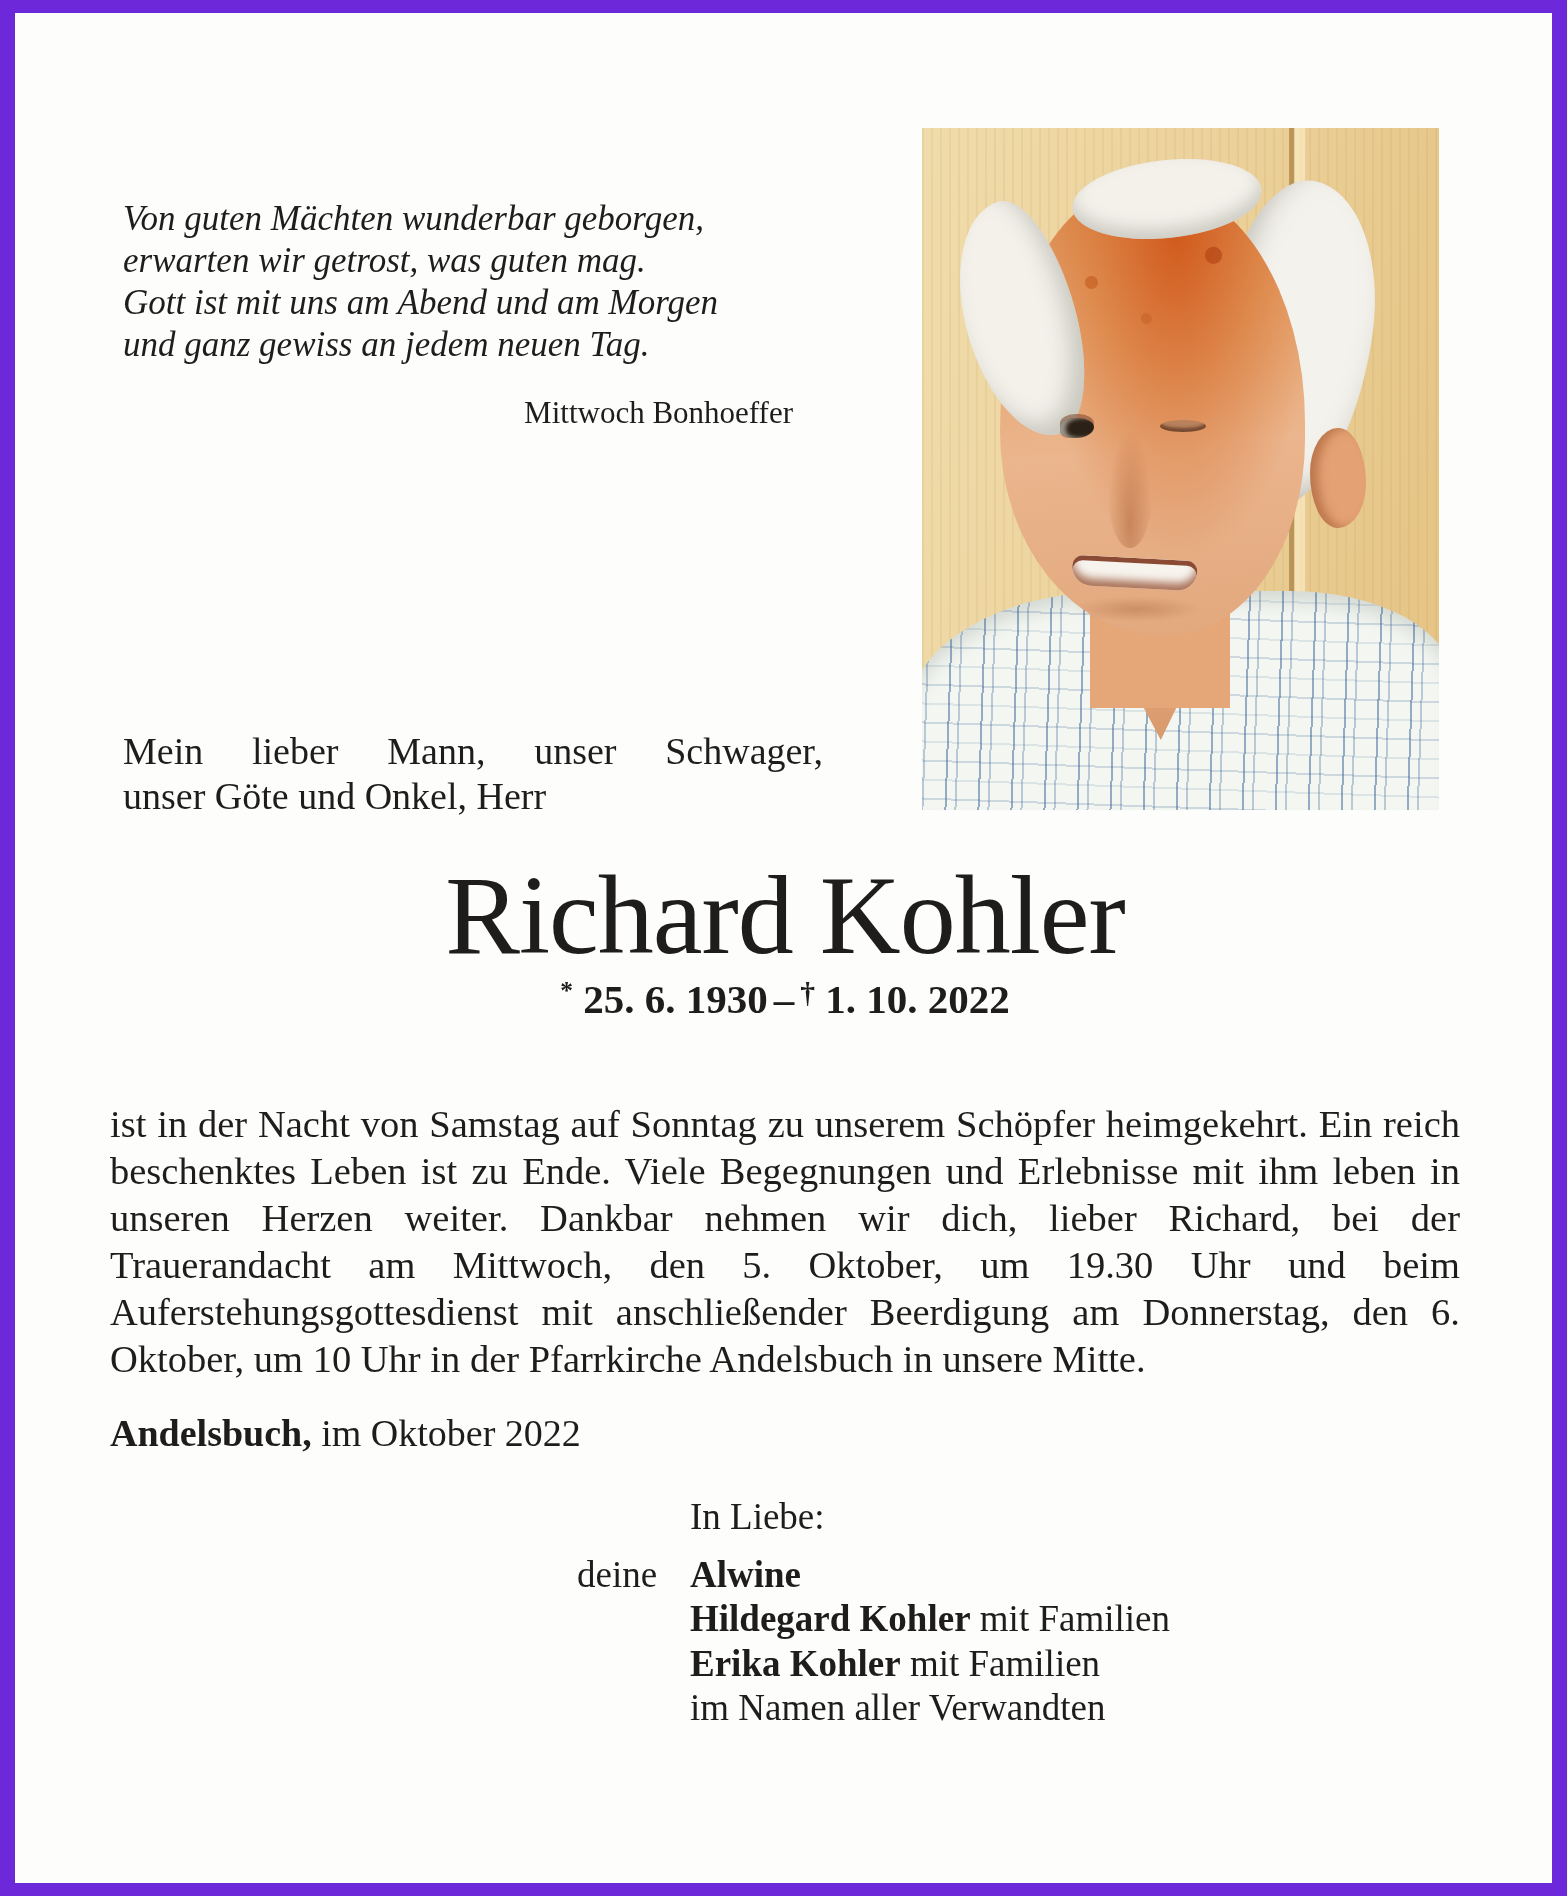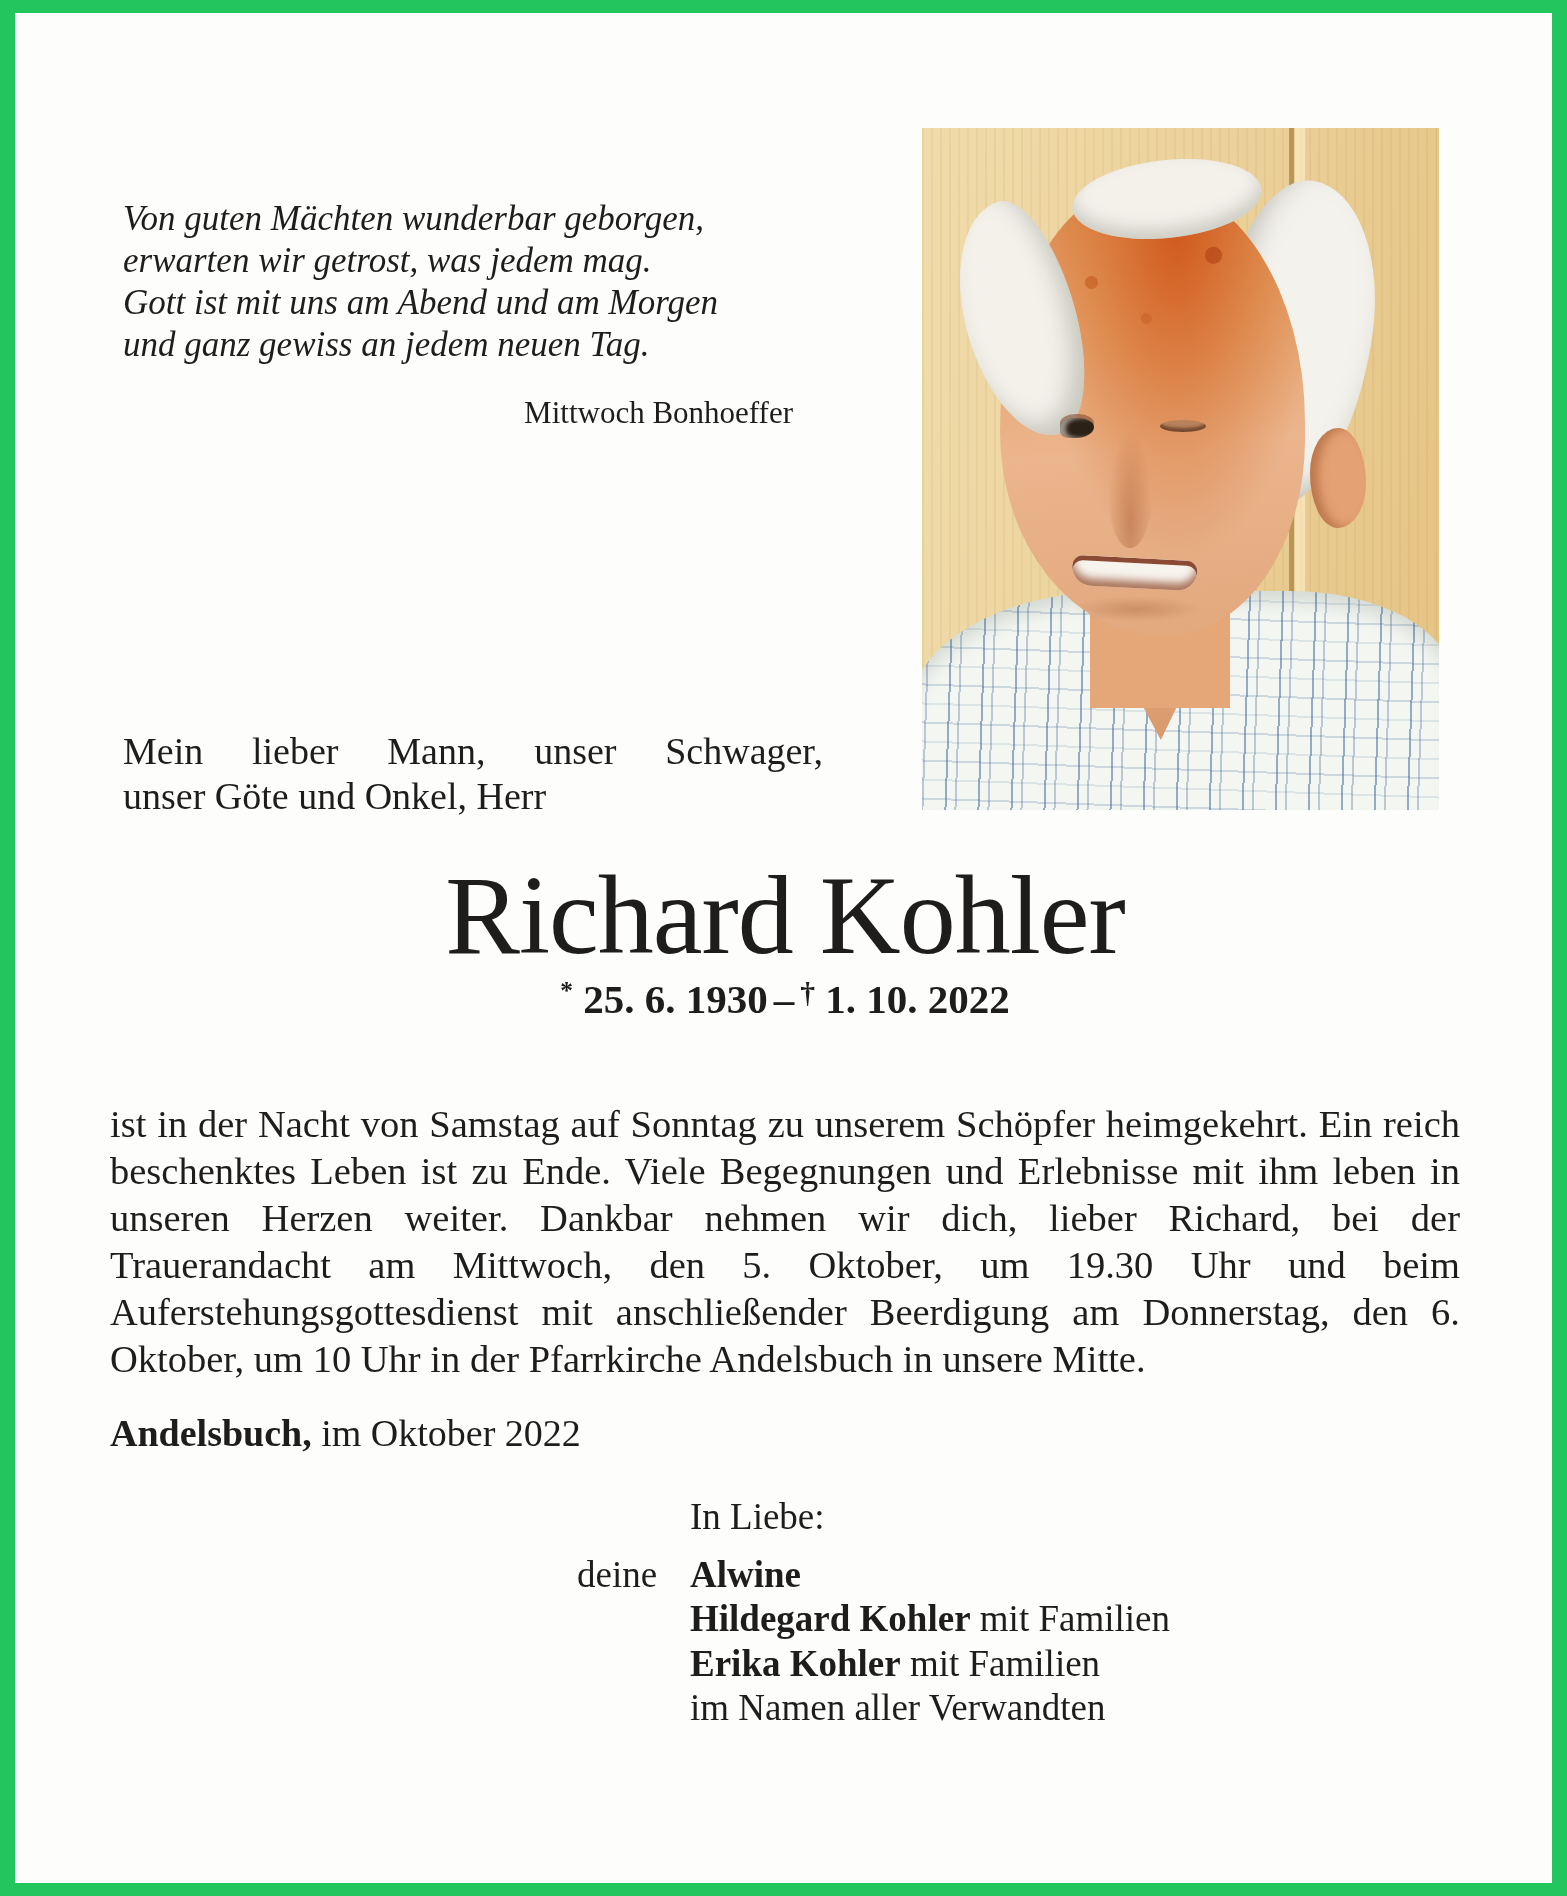--- a/index.html
+++ b/index.html
@@ -1,16 +1,16 @@
 <!DOCTYPE html>
 <html><head>
 <meta charset="utf-8">
 <style>
   html,body{margin:0;padding:0;background:#111;}
-  .page{position:relative;width:1567px;height:1896px;background:#22c55e;font-family:"Liberation Serif",serif;color:#1e1d1b;}
+  .page{position:relative;width:1567px;height:1896px;background:#6d28d9;font-family:"Liberation Serif",serif;color:#1e1d1b;}
   .sheet{position:absolute;left:15px;top:13px;right:15px;bottom:13px;background:#fdfdfc;overflow:hidden;}
   
 
   .poem{position:absolute;left:108px;top:185px;font-style:italic;font-size:35px;line-height:42px;white-space:nowrap;}
   .poem-attribution{position:absolute;left:108px;top:382px;width:670px;text-align:right;font-size:31px;}
 
   .intro{position:absolute;left:108px;top:716px;width:700px;font-size:38px;line-height:45px;}
   .intro .l1{text-align:justify;text-align-last:justify;}
 
   .name{position:absolute;left:95px;top:838px;width:1350px;text-align:center;font-size:112px;letter-spacing:-1px;white-space:nowrap;}
@@ -85,21 +85,21 @@
     border-radius:50% 50% 50% 50%/45% 55% 45% 55%;box-shadow:inset 8px 0 10px rgba(150,80,40,0.5);}
 </style>
 </head>
 <body>
 
 <div class="page">
   <div class="sheet">
 
     <div class="poem">
       <div>Von guten Mächten wunderbar geborgen,</div>
-      <div>erwarten wir getrost, was jedem mag.</div>
+      <div>erwarten wir getrost, was guten mag.</div>
       <div>Gott ist mit uns am Abend und am Morgen</div>
       <div>und ganz gewiss an jedem neuen Tag.</div>
     </div>
     <div class="poem-attribution">Mittwoch Bonhoeffer</div>
 
     <div class="photo">
       <div class="streaks"></div>
       <div class="doorseam"></div>
       <div class="doorseam2"></div>
       <div class="shirt">

